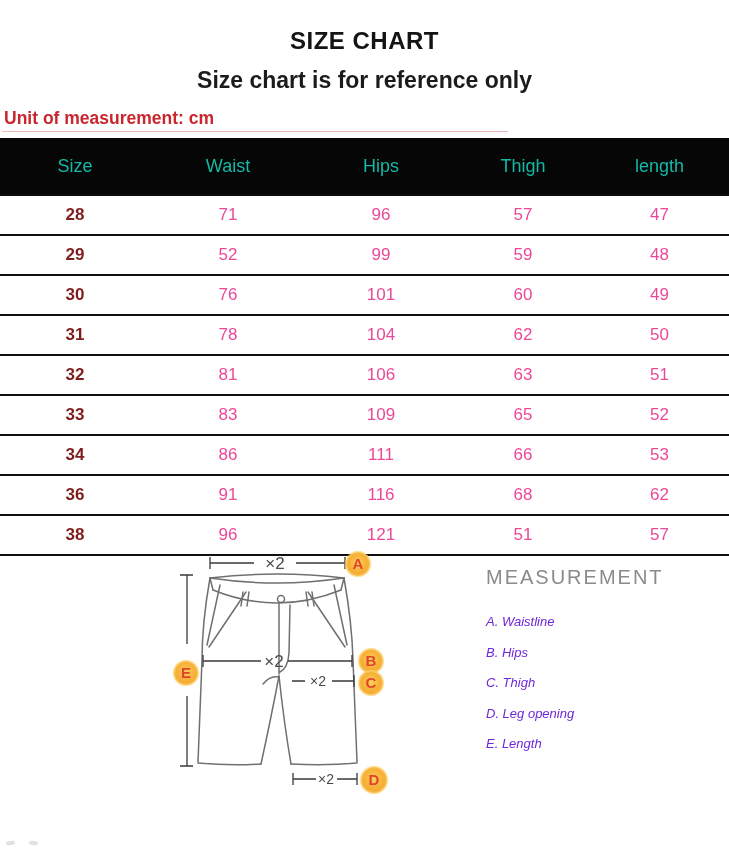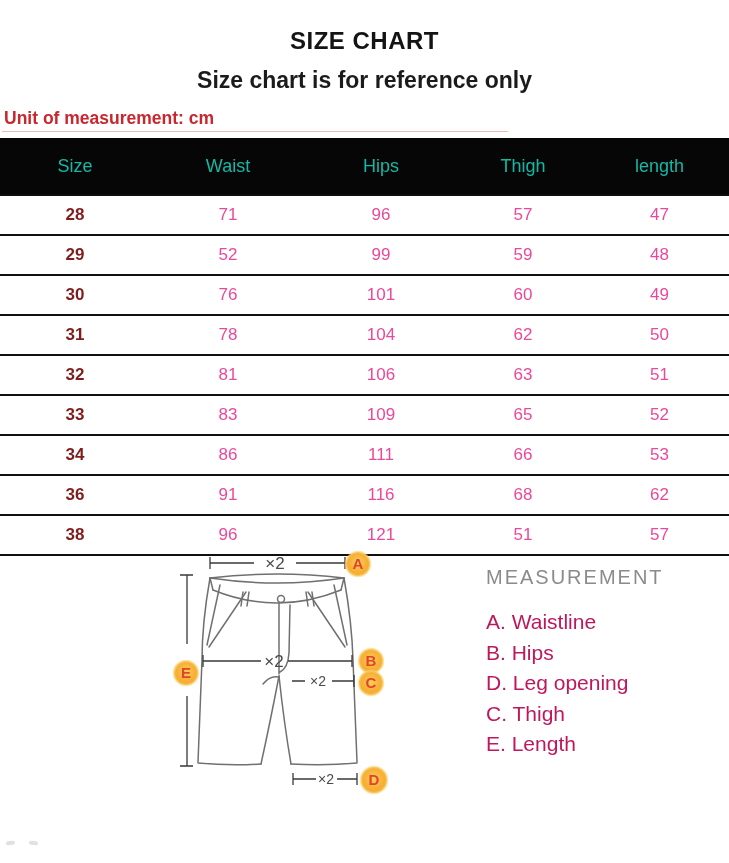--- a/index.html
+++ b/index.html
@@ -53,21 +53,21 @@
   svg .badge-letter{
     fill:#e0452c;text-anchor:middle;font-weight:700;font-size:15px;
     font-family:"Liberation Sans",sans-serif;
   }
   .legend{position:absolute;top:566px;left:486px;width:230px;}
   .legend-title{
     font-size:20px;color:#8b8b8b;letter-spacing:2px;font-weight:400;
     margin:0 0 24px 0;
   }
   .legend-item{
-    font-size:21px;color:#be185d;margin:0 0 13.5px 0;line-height:17px;
+    font-size:13px;color:#6d28d9;margin:0 0 13.5px 0;line-height:17px;font-style:italic;
   }
   .artifact{
     position:absolute;width:9px;height:4px;
     background:rgba(120,120,120,0.22);border-radius:2px;
   }
   .artifact.a1{top:841px;left:6px;transform:rotate(-8deg);}
   .artifact.a2{top:841px;left:29px;transform:rotate(6deg);}
 </style>
 </head>
 <body>
@@ -235,21 +235,21 @@
     <g>
       <circle cx="186" cy="130" r="12" fill="url(#badgeGrad)" stroke="#fbd26b" stroke-width="2.5" stroke-opacity="0.6"></circle>
       <text class="badge-letter" x="186" y="135">E</text>
     </g>
   </svg>
 
   <div class="legend">
     <div class="legend-title">MEASUREMENT</div>
     <div class="legend-item">A. Waistline</div>
     <div class="legend-item">B. Hips</div>
+    <div class="legend-item">C. Thigh</div>
     <div class="legend-item">D. Leg opening</div>
-    <div class="legend-item">C. Thigh</div>
     <div class="legend-item">E. Length</div>
   </div>
 
   <div class="artifact a1"></div>
   <div class="artifact a2"></div>
 
 </div>
 
 </body></html>

